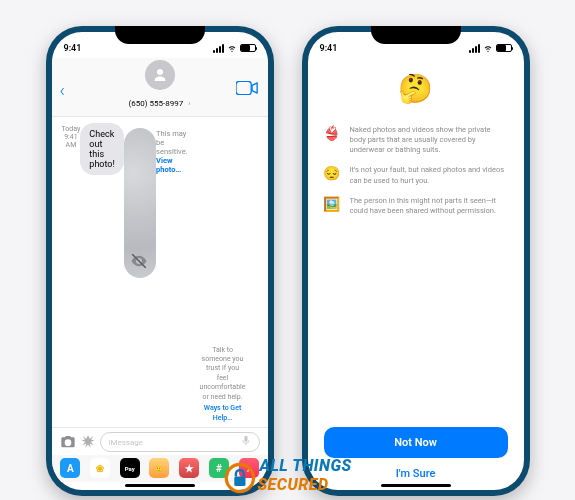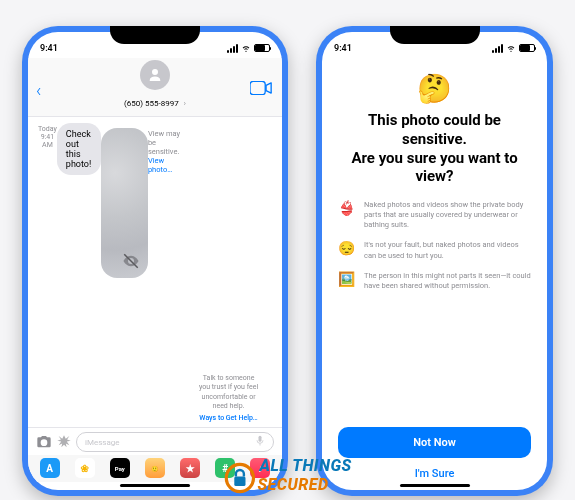--- a/index.html
+++ b/index.html
@@ -13,22 +13,22 @@
   body{
     width:575px;height:500px;
     background:var(--bg);
     position:relative;
     overflow:hidden;
     border-radius:22px;
   }
   .phones{display:flex;justify-content:center;gap:28px;padding:26px 22px 0}
   
   .phone{
-    width:266px;height:470px;
-    background:#3b82f6;
+    width:228px;height:470px;
+    background:#0c4a6e;
     border-radius:36px;
     padding:6px;
     position:relative;
     box-shadow:0 6px 18px rgba(0,0,0,.25);
   }
   .screen{
     width:100%;height:100%;
     background:#fff;
     border-radius:30px;
     overflow:hidden;
@@ -76,21 +76,21 @@
     font-size:9px;color:#000;align-self:flex-start;max-width:75%;
   }
   .sensitive-img{
     margin-top:5px;align-self:flex-start;width:150px;height:150px;
     border-radius:16px;position:relative;
     background:radial-gradient(circle at 30% 30%,#d8d9dc,#c4c6ca 40%,#b8bac0 70%,#c9cbd0);
     filter:blur(.3px);
   }
   .eye-slash{position:absolute;right:8px;bottom:8px;width:18px;height:18px;color:#5a5a5e}
   .caption{font-size:7.5px;color:var(--ios-gray);margin:6px 0 4px}
-  .caption .link{color:var(--ios-blue);font-weight:400}
+  .caption .link{color:var(--ios-blue);font-weight:700}
   .help-block{margin-top:auto;text-align:center;font-size:7px;color:var(--ios-gray);padding:0 12px 4px;line-height:1.35}
   .help-block .link{display:block;color:var(--ios-blue);font-weight:500;margin-top:2px}
   
   .compose{
     display:flex;align-items:center;gap:4px;padding:4px 8px 3px;border-top:1px solid #e5e5ea;
   }
   .compose .icon-btn{color:var(--ios-gray);display:flex;align-items:center;justify-content:center}
   .compose-field{
     flex:1;height:20px;border:1px solid #d1d1d6;border-radius:12px;
     display:flex;align-items:center;padding:0 8px;font-size:8px;color:var(--faint);
@@ -175,21 +175,21 @@
       <div class="thread">
         <div class="timestamp">Today 9:41 AM</div>
         <div class="bubble">Check out this photo!</div>
         <div class="sensitive-img">
           <svg class="eye-slash" viewBox="0 0 24 24">
             <path fill="currentColor" d="M12 5c5 0 9 4.5 10 7-1 2.5-5 7-10 7S3 14.5 2 12c1-2.5 5-7 10-7zm0 3a4 4 0 100 8 4 4 0 000-8z" opacity=".55"></path>
             <line x1="3" y1="3" x2="21" y2="21" stroke="currentColor" stroke-width="2"></line>
           </svg>
         </div>
         <div class="caption">
-          <span>View may be sensitive.</span>
+          <span>This may be sensitive.</span>
           <span class="link">View photo…</span>
         </div>
         <div class="help-block">
           <span>Talk to someone you trust if you feel uncomfortable or need help.</span>
           <span class="link">Ways to Get Help…</span>
         </div>
       </div>
 
       <div class="compose">
         <span class="icon-btn">
@@ -242,24 +242,20 @@
               <path fill="#000" d="M12 18.5a1.5 1.5 0 100 3 1.5 1.5 0 000-3zm-4.7-3.8a6.6 6.6 0 019.4 0l-1.7 1.7a4.2 4.2 0 00-6 0zm-3.3-3.3a11.3 11.3 0 0116 0l-1.7 1.7a8.9 8.9 0 00-12.6 0z"></path>
             </svg>
           <span class="batt">
               <i></i>
             </span>
         </div>
       </div>
 
       <div class="warn">
         <div class="emoji-big">🤔</div>
-        <h2>
-          <span>This photo could be sensitive.</span><br>
-          <span>Are you sure you want to view?</span>
-        </h2>
         <div class="reasons" id="reasons">
             <div class="reason">
               <span class="emoji">👙</span>
               <p>Naked photos and videos show the private body parts that are usually covered by underwear or bathing suits.</p>
             </div>
             <div class="reason">
               <span class="emoji">😔</span>
               <p>It's not your fault, but naked photos and videos can be used to hurt you.</p>
             </div>
             <div class="reason">

